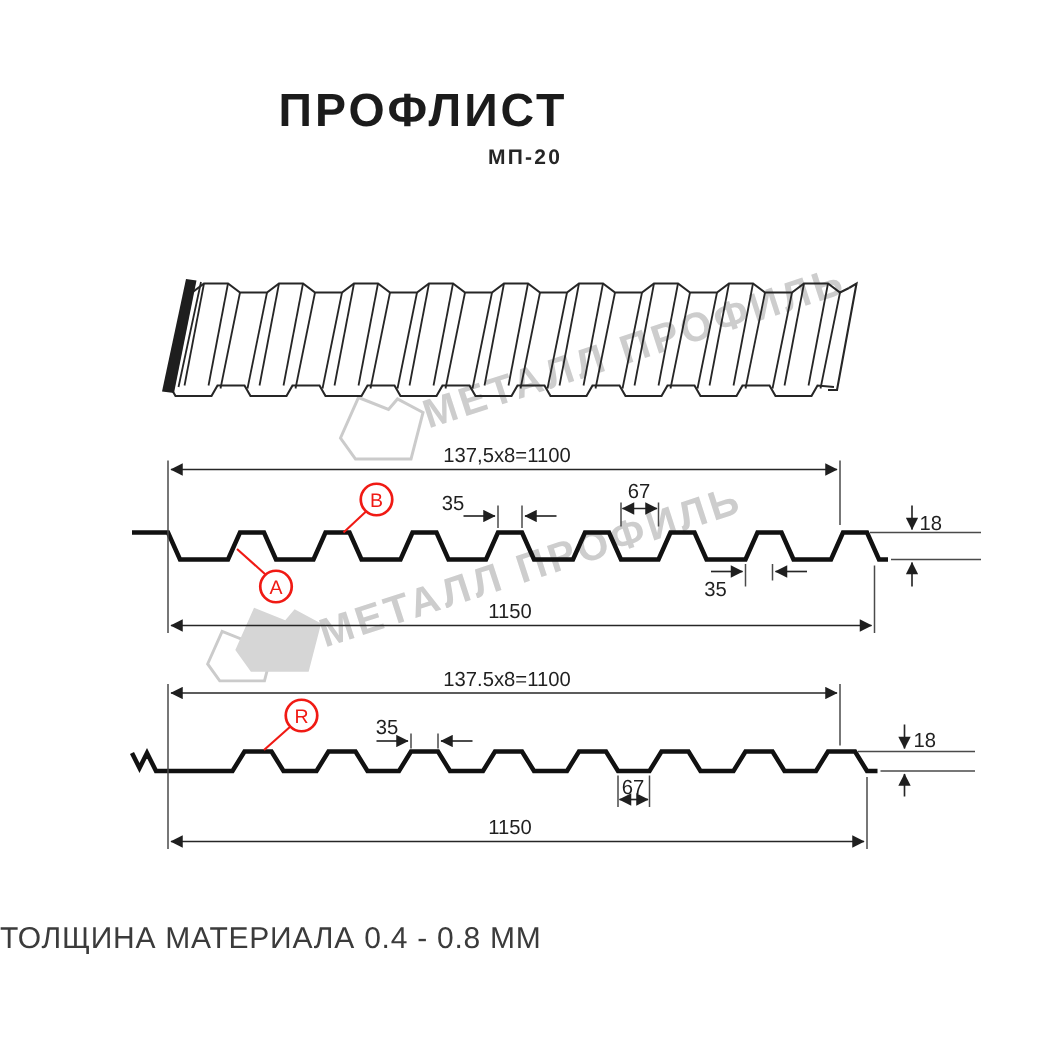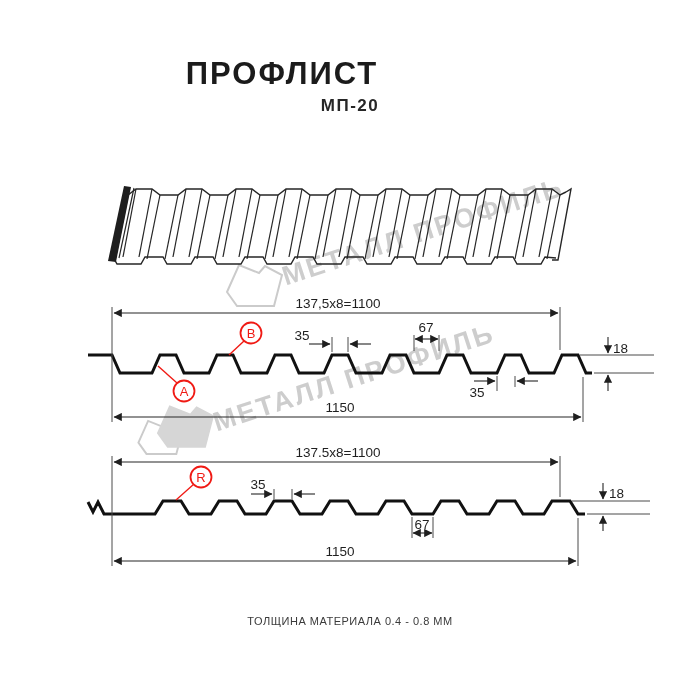--- a/index.html
+++ b/index.html
@@ -1,23 +1,23 @@
 <!DOCTYPE html>
 <html><head>
 <meta charset="utf-8">
 <style>
   html,body{margin:0;padding:0;background:#ffffff;}
   .stage{position:relative;width:700px;height:700px;background:#fff;overflow:hidden;
          font-family:"Liberation Sans",sans-serif;}
   .hdr-title{position:absolute;left:0;top:56px;width:564px;text-align:center;
     font-size:31px;font-weight:bold;letter-spacing:2px;color:#1b1b1b;z-index:3;}
   .hdr-sub{position:absolute;left:0;top:96px;width:700px;text-align:center;
-    font-size:17px;font-weight:600;letter-spacing:1.5px;color:#262626;z-index:3;}
-  .caption{position:absolute;left:0;top:615px;width:700px;text-align:center;
-    font-size:11px;font-weight:500;letter-spacing:0.5px;color:#3b3b3b;z-index:3;}
+    font-size:14px;font-weight:600;letter-spacing:1.5px;color:#262626;z-index:3;}
+  .caption{position:absolute;left:0;top:615px;width:700px;text-align:left;
+    font-size:20px;font-weight:500;letter-spacing:0.5px;color:#3b3b3b;z-index:3;}
   .wm-text{position:absolute;font-size:27px;font-weight:bold;letter-spacing:2.5px;
     color:#cdcdcd;white-space:nowrap;transform:rotate(-18deg);transform-origin:0 50%;z-index:1;}
   .wm-logo{position:absolute;z-index:1;}
   svg.main{position:absolute;left:0;top:0;z-index:2;}
   svg text{font-family:"Liberation Sans",sans-serif;font-size:13.5px;fill:#1f1f1f;}
   svg text.red{fill:#f01a14;font-size:13px;}
   .extline{stroke:#4a4a4a;stroke-width:1;}
   .dimline{stroke:#262626;stroke-width:1.1;}
   .profline{stroke:#111;stroke-width:3;fill:none;}
   .leader{stroke:#f01a14;stroke-width:1.4;}

